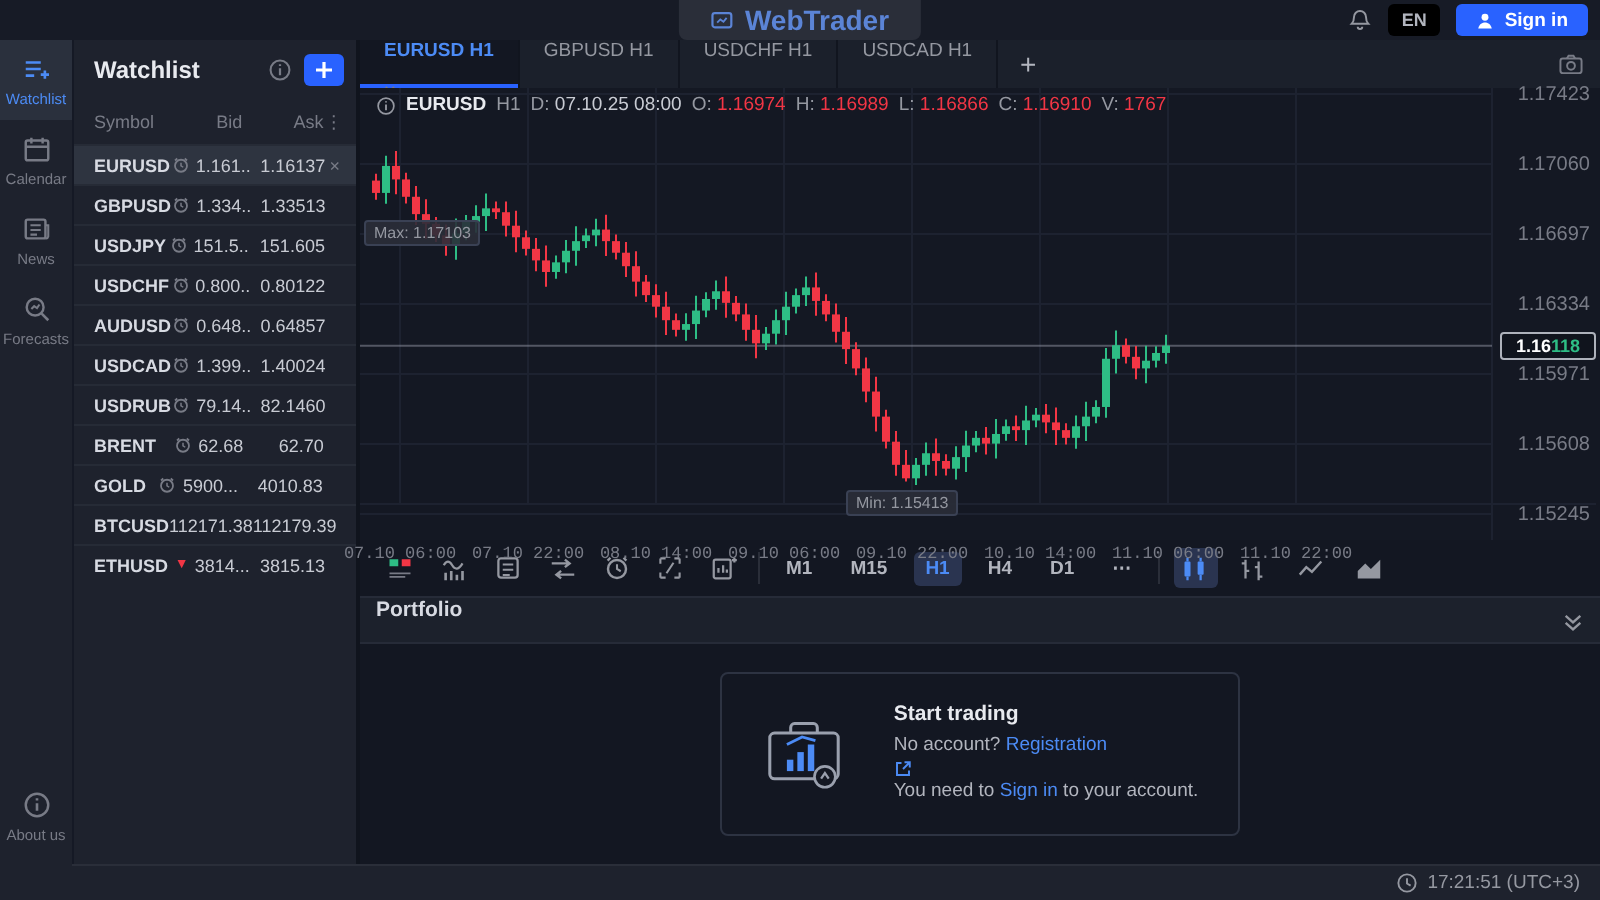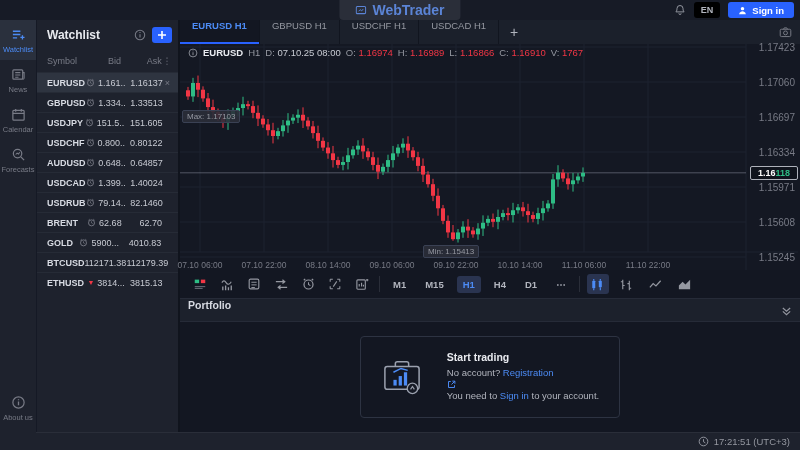--- a/index.html
+++ b/index.html
@@ -67,21 +67,21 @@
   .info-bar .val { color:#f23645; }
   .mm-pill { position:absolute; background:rgba(42,46,57,.9); border:1px solid #3a4154; border-radius:2px;
     color:#9598a1; font-size:8px; padding:1px 4px; z-index:3; pointer-events:none; }
   .price-axis { position:absolute; right:0; top:0; width:52px; height:208px; z-index:2; }
   .pa-label { position:absolute; right:5px; font-size:10px; color:#787b86; }
   .price-pill { position:absolute; right:2px; width:48px; height:14px; background:#10141d;
     border:1px solid #aeb2bb; border-radius:2px; display:flex; align-items:center; justify-content:center;
     font-size:9px; font-weight:bold; color:#fff; z-index:4; }
   .price-pill .frac { color:#2ebd85; }
   .time-axis { position:absolute; left:0; top:208px; width:566px; height:18px; }
-  .ta-label { position:absolute; top:8px; transform:translateX(-50%); font-size:8.5px; color:#787b86; white-space:nowrap; }
+  .ta-label { position:absolute; top:20px; transform:translateX(-50%); font-size:8.5px; color:#787b86; white-space:nowrap;font-family:Liberation Mono, monospace; }
 
   .toolbar { height:28px; display:flex; align-items:center; padding:0 10px; gap:7px;text-align:right; }
   .tool { width:20px; height:20px; display:flex; align-items:center; justify-content:center;
     color:#9598a1; cursor:pointer; border-radius:3px; }
   .tf { font-size:9.5px; font-weight:bold; color:#b2b5be; padding:3px 6px; border-radius:3px; cursor:pointer; }
   .tf.active { background:#2a3450; color:#4c8bf5; }
   .tsep { width:1px; height:16px; background:#2a2e39; }
   .ctype { width:22px; height:20px; display:flex; align-items:center; justify-content:center;
     color:#9598a1; border-radius:3px; cursor:pointer; }
   .ctype.active { background:#2a3450; color:#4c8bf5; }
@@ -140,35 +140,35 @@
         <svg width="15" height="15" viewBox="0 0 16 16">
           <path d="M2 4.5h8M2 8h8M2 11.5h4.5" stroke="currentColor" stroke-width="1.4" fill="none"></path>
           <path d="M12.2 8.8v4.4M10 11h4.4" stroke="currentColor" stroke-width="1.4"></path>
         </svg>
       </span>
       <span>Watchlist</span>
     </div>
     <div class="rail-item">
       <span>
         <svg width="15" height="15" viewBox="0 0 16 16">
+          <rect x="2" y="3.5" width="12" height="10.5" rx="1" fill="none" stroke="currentColor" stroke-width="1.3"></rect>
+          <path d="M2 6.8h12M5 2v3M11 2v3" stroke="currentColor" stroke-width="1.3"></path>
+        </svg>
+      </span>
+      <span>Calendar</span>
+    </div>
+    <div class="rail-item">
+      <span>
+        <svg width="15" height="15" viewBox="0 0 16 16">
           <rect x="2" y="3" width="10.5" height="10" rx="1" fill="none" stroke="currentColor" stroke-width="1.3"></rect>
           <path d="M4.5 6h5.5M4.5 8.5h5.5M4.5 11h3.5" stroke="currentColor" stroke-width="1.1"></path>
           <path d="M12.5 6H14v6a1.3 1.3 0 0 1-1.5 1" fill="none" stroke="currentColor" stroke-width="1.1"></path>
         </svg>
       </span>
       <span>News</span>
-    </div>
-    <div class="rail-item">
-      <span>
-        <svg width="15" height="15" viewBox="0 0 16 16">
-          <rect x="2" y="3.5" width="12" height="10.5" rx="1" fill="none" stroke="currentColor" stroke-width="1.3"></rect>
-          <path d="M2 6.8h12M5 2v3M11 2v3" stroke="currentColor" stroke-width="1.3"></path>
-        </svg>
-      </span>
-      <span>Calendar</span>
     </div>
     <div class="rail-item">
       <span>
         <svg width="15" height="15" viewBox="0 0 16 16">
           <circle cx="7" cy="7" r="4.5" fill="none" stroke="currentColor" stroke-width="1.3"></circle>
           <path d="M10.5 10.5L14 14" stroke="currentColor" stroke-width="1.4"></path>
           <path d="M5 8l1.5-1.5L8 7.5 9.3 5.6" fill="none" stroke="currentColor" stroke-width="1.1"></path>
         </svg>
       </span>
       <span>Forecasts</span>

